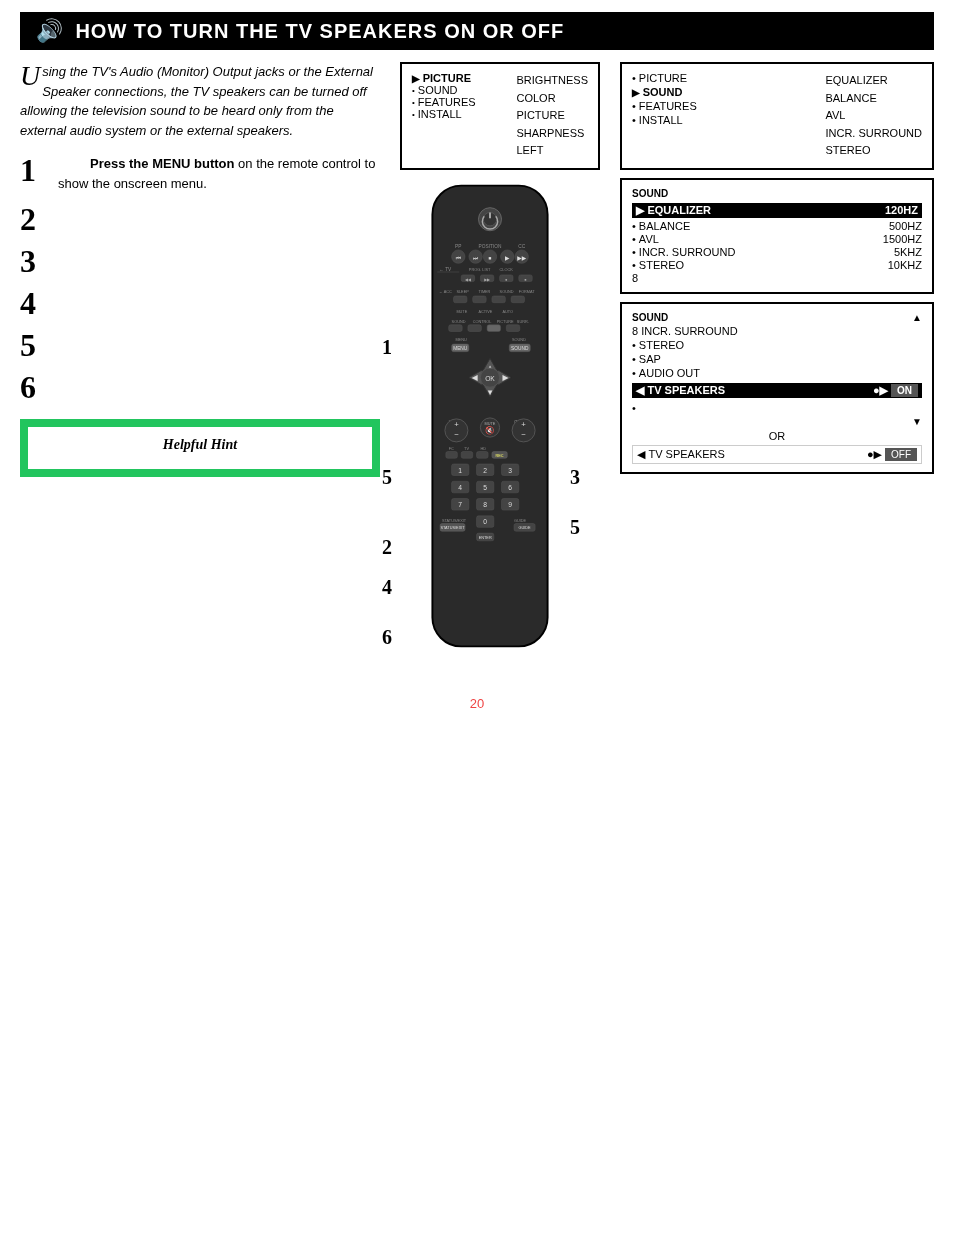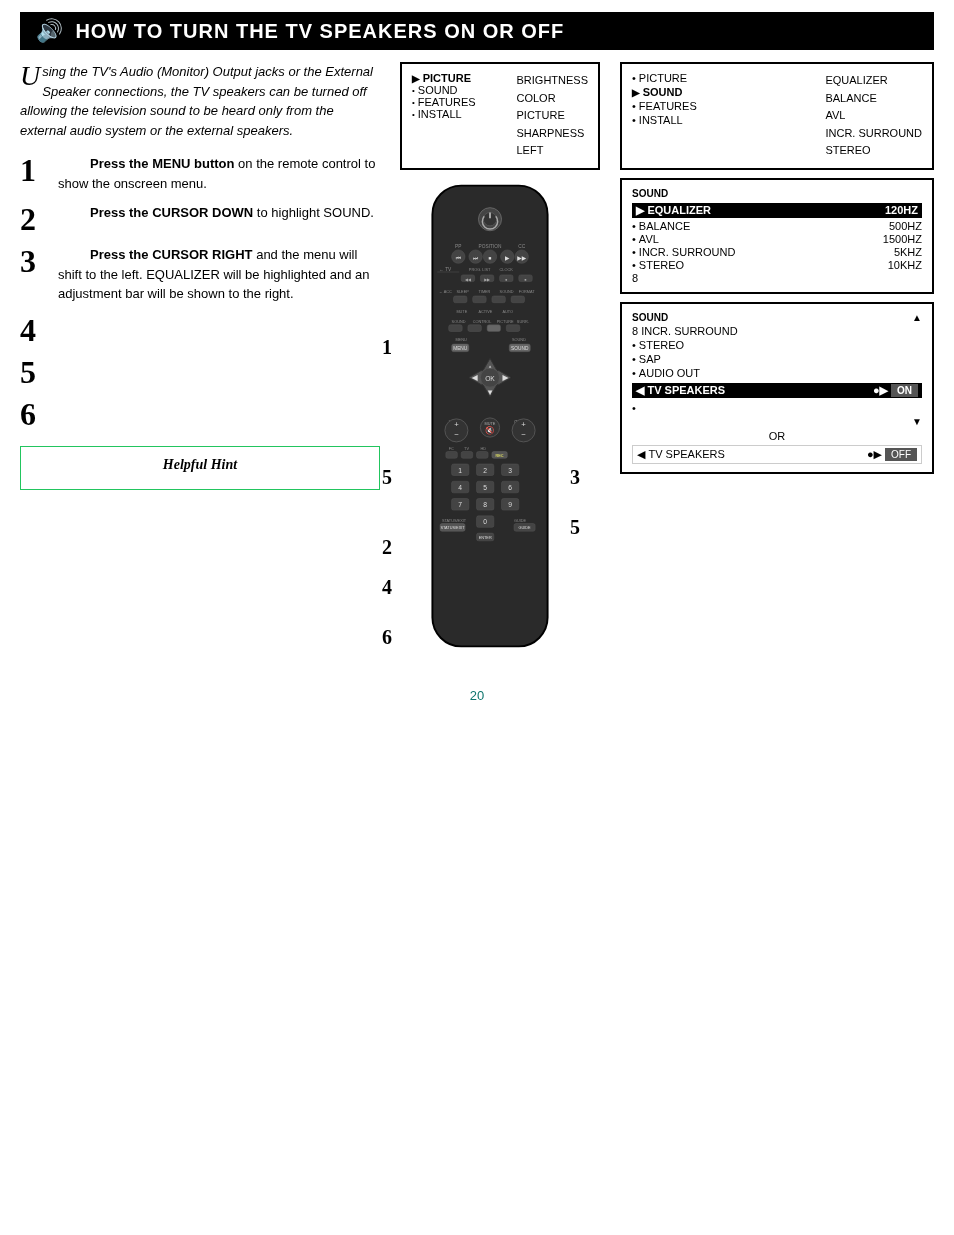--- a/index.html
+++ b/index.html
@@ -84,21 +84,21 @@
       line-height: 1.5;
       flex: 1;
     }
     .step-text strong {
       font-weight: bold;
       padding-left: 32px;
     }
 
     
     .hint-box {
-      border: 1px solid #22c55e;
+      border: 8px solid #22c55e;
       padding: 10px 12px;
       margin-top: 16px;
     }
     .hint-title {
       font-size: 14px;
       font-weight: bold;
       font-style: italic;
       text-align: center;
       margin-bottom: 6px;
       font-family: 'Times New Roman', serif;
@@ -189,23 +189,23 @@
 
     .section-divider {
       text-align: center;
       font-size: 11px;
       margin: 3px 0;
     }
 
     
     .page-number {
       text-align: center;
-      margin-top: 20px;
+      margin-top: 28px;
       font-size: 13px;
-      color: #0f766e;
+      color: #ef4444;
     }
 
     
     .remote-svg {
       width: 180px;
       height: 480px;
     }
   </style>
 </head>
 <body>
@@ -225,29 +225,23 @@
 
     <ul class="step-list">
       <li class="step-item">
         <span class="step-number">1</span>
         <span class="step-text">
           <strong>Press the MENU button</strong> on the remote control to show the onscreen menu.
         </span>
       </li>
       <li class="step-item">
         <span class="step-number">2</span>
-        <span class="step-text">
-          <strong>Press the CURSOR DOWN</strong> to highlight SOUND.
-        </span>
       </li>
       <li class="step-item">
         <span class="step-number">3</span>
-        <span class="step-text">
-          <strong>Press the CURSOR RIGHT</strong> and the menu will shift to the left. EQUALIZER will be highlighted and an adjustment bar will be shown to the right.
-        </span>
       </li>
       <li class="step-item">
         <span class="step-number">4</span>
       </li>
       <li class="step-item">
         <span class="step-number">5</span>
       </li>
       <li class="step-item">
         <span class="step-number">6</span>
       </li>

